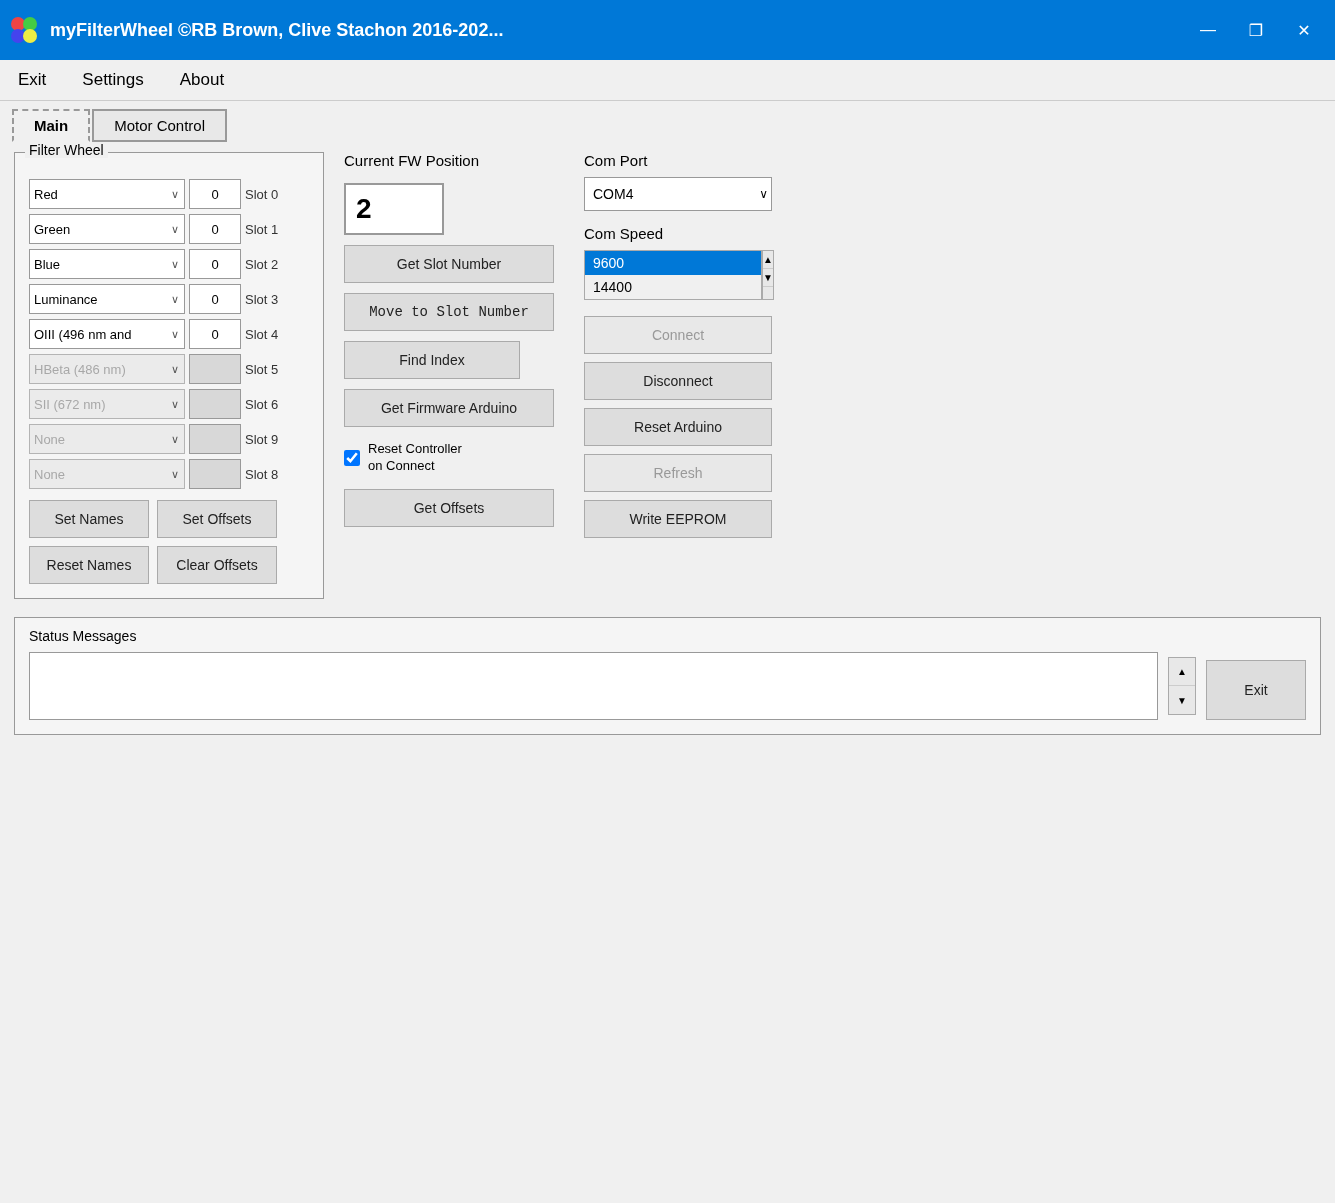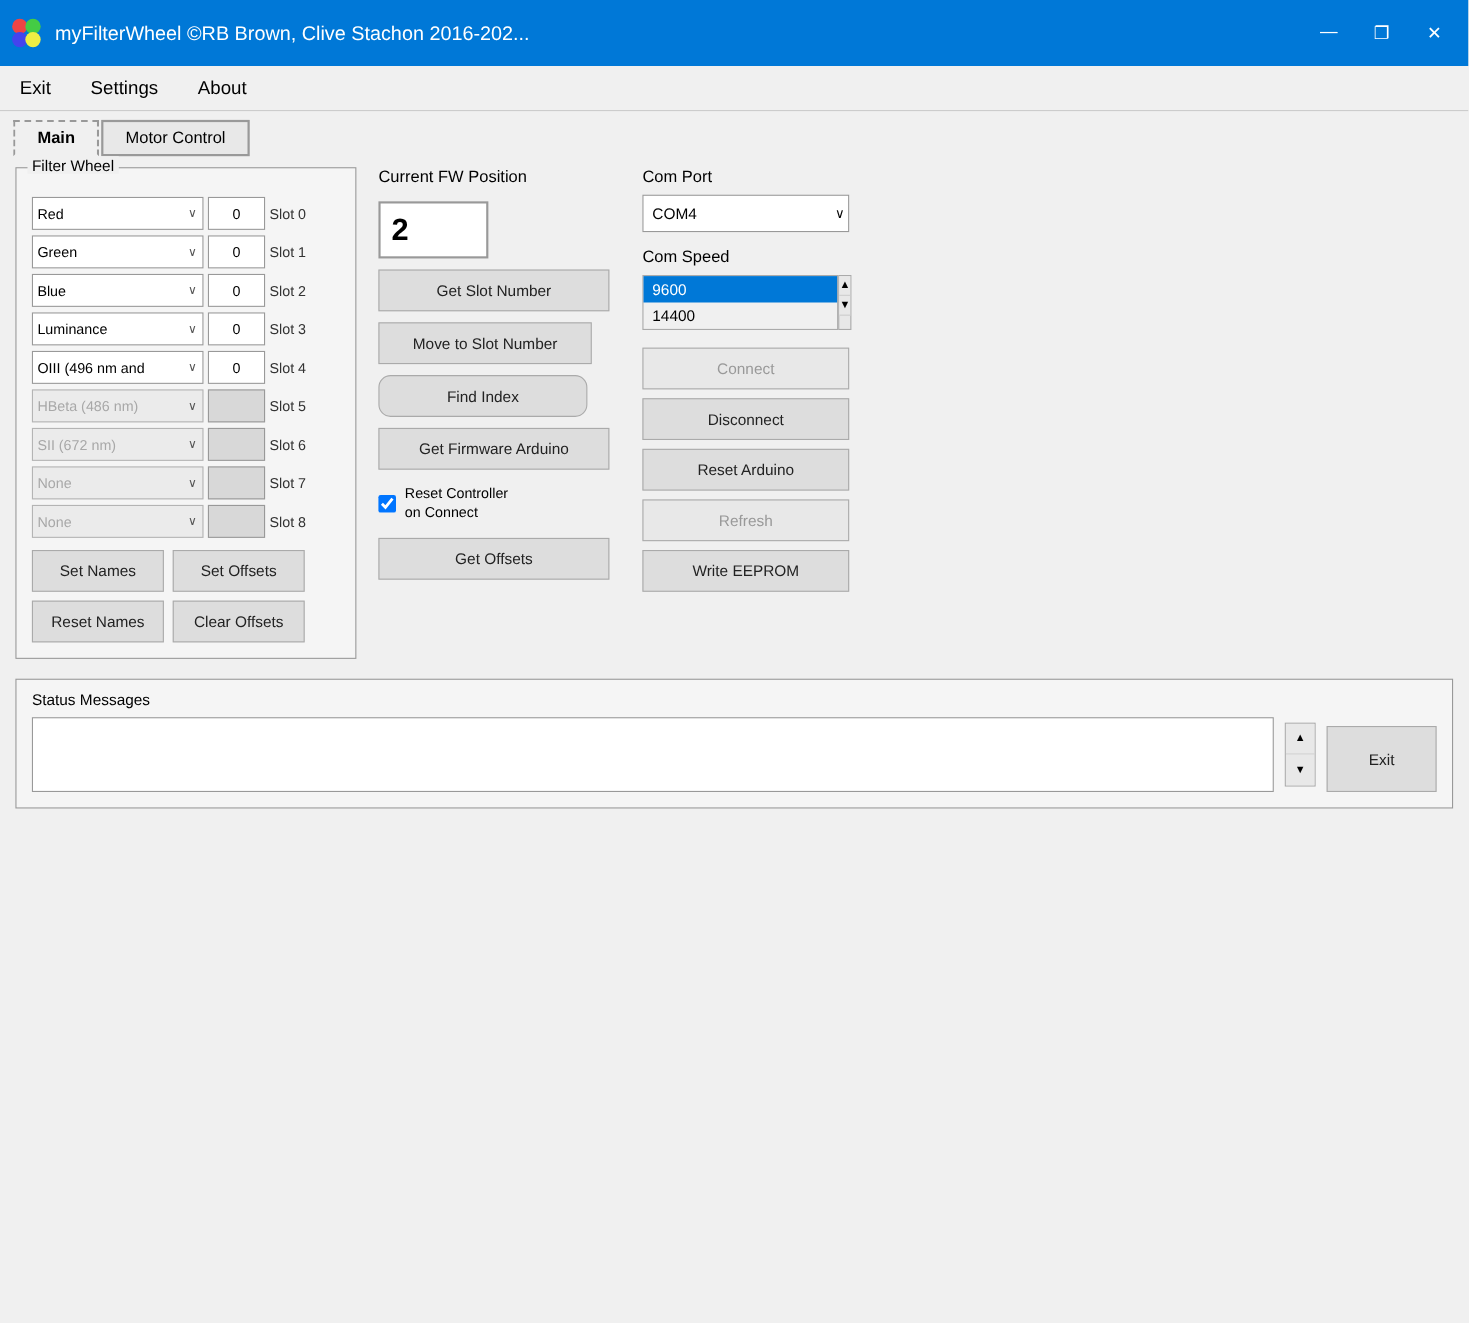--- a/index.html
+++ b/index.html
@@ -19,20 +19,21 @@
       display: flex;
       align-items: center;
       justify-content: space-between;
       padding: 0 8px;
       height: 60px;
     }
     .title-bar-left {
       display: flex;
       align-items: center;
       gap: 10px;
+      font-weight: bold;
     }
     .title-bar-icon {
       width: 32px;
       height: 32px;
     }
     .title-bar-title {
       font-size: 18px;
       color: white;
     }
     .title-bar-controls {
@@ -458,21 +459,21 @@
         </div>
 
         <div class="filter-row">
           <div class="select-wrapper">
             <select class="filter-select" disabled="">
               <option>None</option>
             </select>
             <span class="select-arrow">∨</span>
           </div>
           <input class="offset-input" type="text" disabled="" style="">
-          <span class="slot-label">Slot 7</span>
+          <span class="slot-label">Slot 9</span>
         </div>
 
         <div class="filter-row">
           <div class="select-wrapper">
             <select class="filter-select" disabled="">
               <option>None</option>
             </select>
             <span class="select-arrow">∨</span>
           </div>
           <input class="offset-input" type="text" disabled="" style="">
@@ -488,22 +489,22 @@
         <button class="btn btn-medium">Reset Names</button>
         <button class="btn btn-medium">Clear Offsets</button>
       </div>
     </div>
 
     <div class="fw-position-panel">
       <div style="font-size:15px; margin-bottom:4px;">Current FW Position</div>
       <div class="fw-position-value">2</div>
 
       <button class="btn" style="width:210px;">Get Slot Number</button>
-      <button class="btn" style="width:194px;">Move to Slot Number</button>
-      <button class="btn" style="width:190px;border-radius:11px;">Find Index</button>
+      <button class="btn" style="width:210px;font-family:Liberation Mono, monospace;">Move to Slot Number</button>
+      <button class="btn" style="width:176px;">Find Index</button>
       <button class="btn" style="width:210px;">Get Firmware Arduino</button>
 
       <div class="checkbox-row">
         <input type="checkbox" checked="" style="">
         <label class="checkbox-label">Reset Controller<br>on Connect</label>
       </div>
 
       <button class="btn" style="width:210px; margin-top:4px;">Get Offsets</button>
     </div>
 

